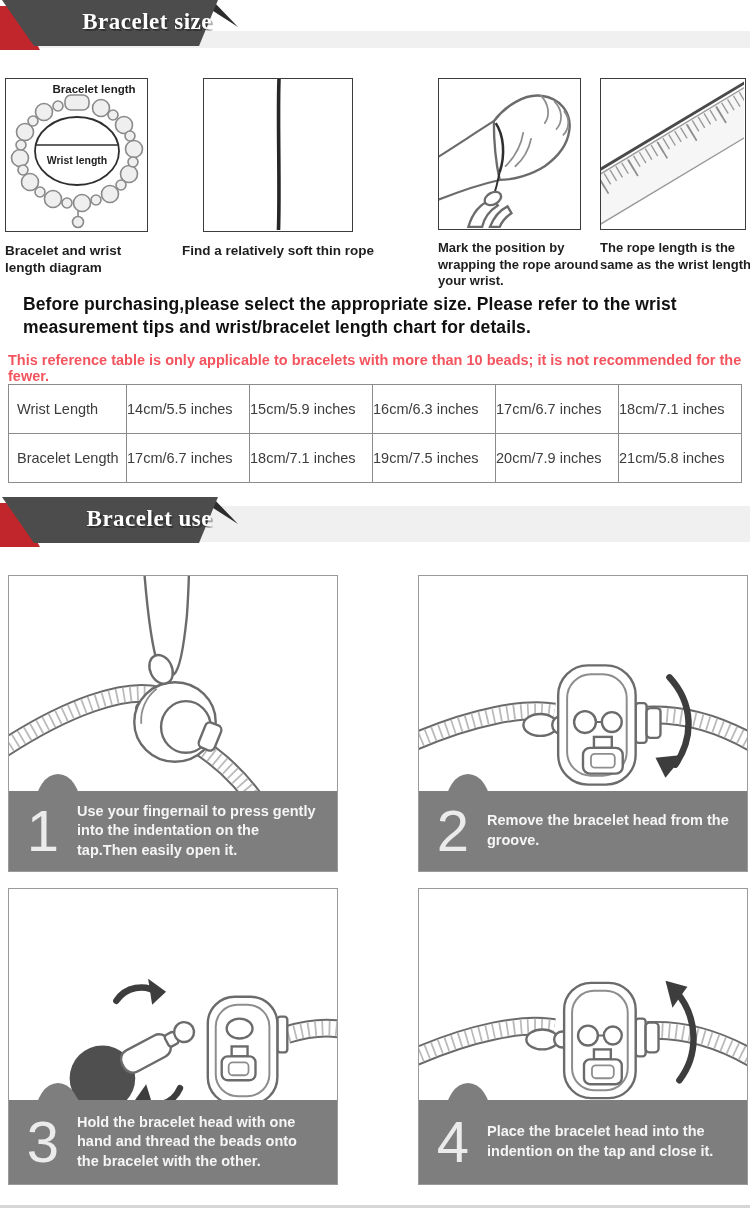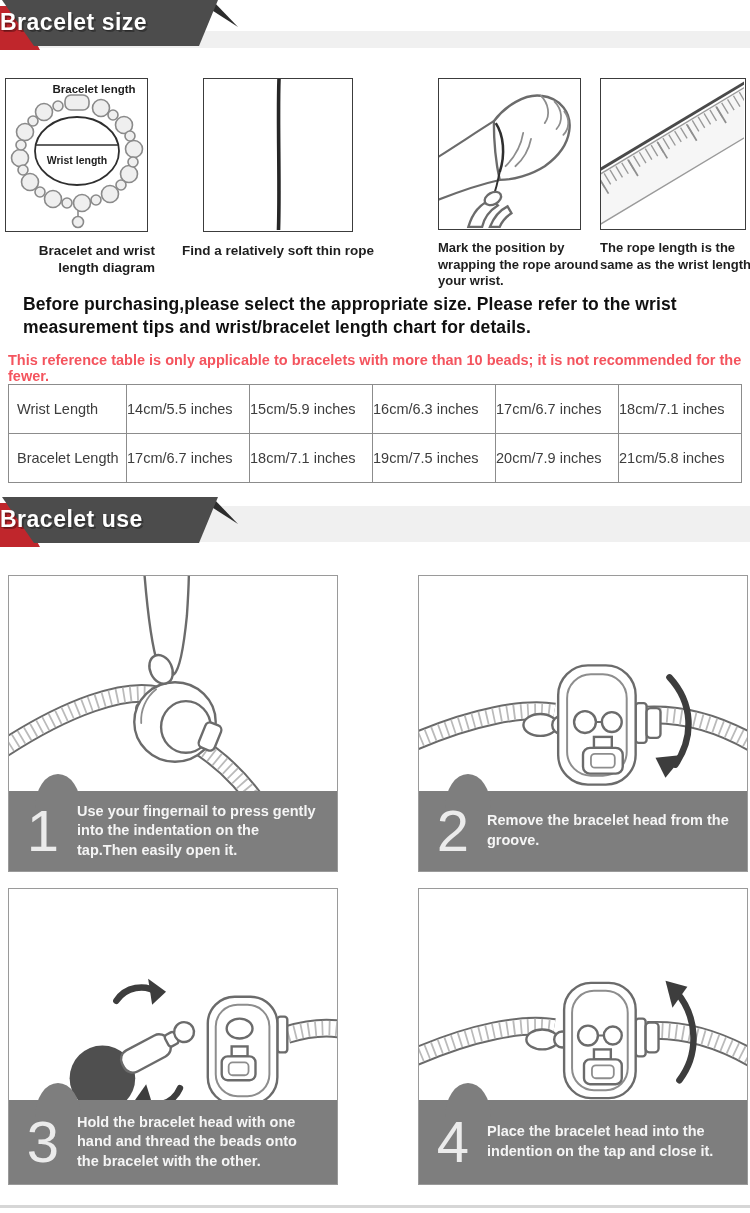--- a/index.html
+++ b/index.html
@@ -5,29 +5,29 @@
   * { margin:0; padding:0; box-sizing:border-box; }
   html,body { width:750px; background:#fff; font-family:"Liberation Sans","DejaVu Sans",sans-serif; }
   .page { position:relative; width:750px; height:1213px; background:#fff; overflow:hidden; }
 
   
   .banner { position:absolute; left:0; width:750px; height:50px; }
   .banner .strip { position:absolute; left:0; right:0; background:#f0f0f0; }
   .banner-size .strip { top:31px; height:17px; }
   .banner-use  .strip { top:9px;  height:36px; }
   .flag-svg { position:absolute; left:0; top:0; }
-  .flag-title { position:absolute; left:0; top:9px; width:212px; text-align:left;
+  .flag-title { position:absolute; left:0; top:9px; width:212px; text-align:right;
     font-size:23px; font-weight:800; color:#fff; letter-spacing:.5px;
-    text-shadow:2px 2px 0 rgba(0,0,0,.30), -1px 1px 0 rgba(0,0,0,.2); }
+    text-shadow:2px 2px 0 rgba(0,0,0,.30), -1px 1px 0 rgba(0,0,0,.2);font-family:Liberation Serif, serif; }
 
   
   .fig-col { position:absolute; top:78px; }
   .fig-box { border:1.6px solid #3c3c3c; background:#fff; }
   .fig-caption { margin-top:10px; font-size:13.5px; font-weight:bold; color:#1e1e1e; line-height:1.28; }
-  .cap-center { text-align:right; }
+  .cap-center { text-align:left; }
   .cap-nowrap { position:absolute; left:50%; transform:translateX(-50%); white-space:nowrap; }
 
   
   .intro { position:absolute; top:293px; left:14px; right:10px;
     font-size:17.5px; font-weight:800; color:#101010; line-height:1.33; letter-spacing:.1px;margin-left:9px; }
   .note { position:absolute; top:352px; left:8px; right:6px;
     font-size:14.5px; font-weight:bold; color:#f4545e; }
 
   
   .size-table { position:absolute; top:384px; left:8px; border-collapse:collapse; }

